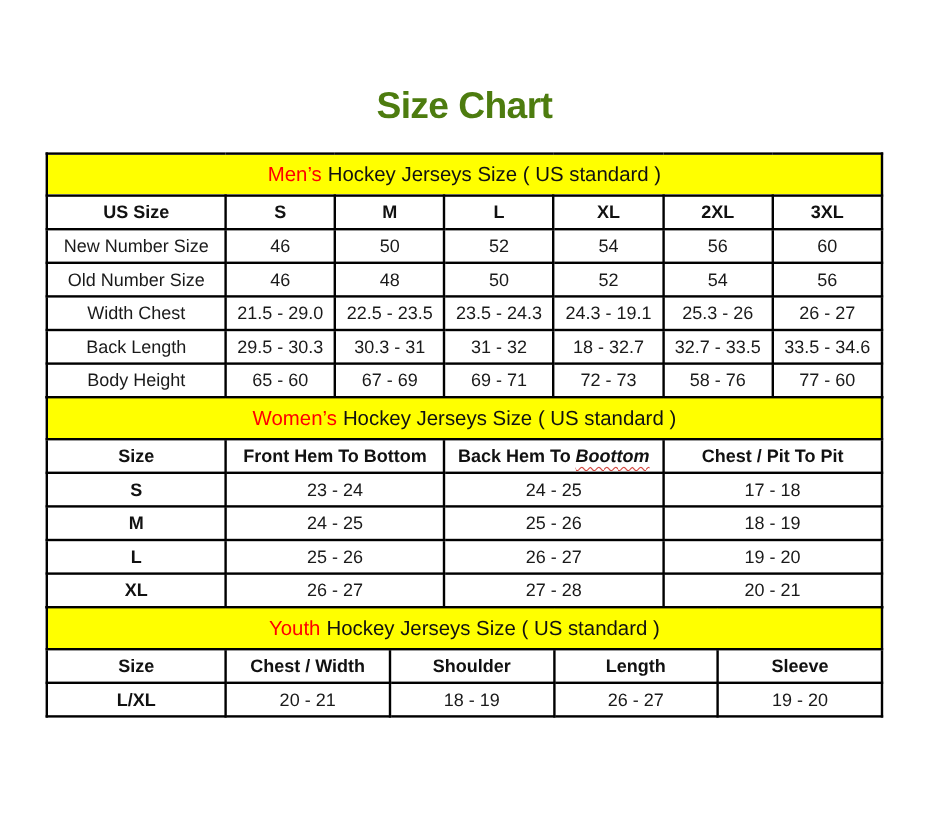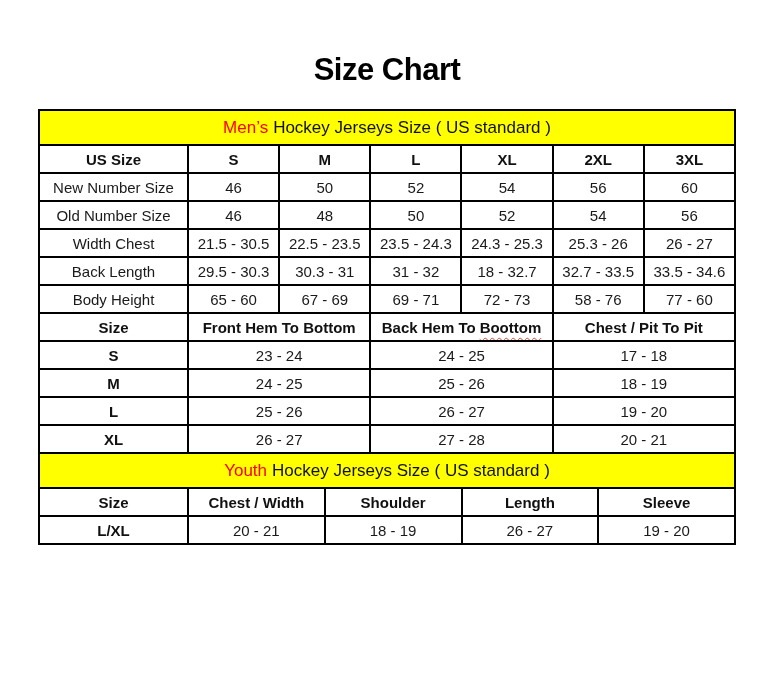--- a/index.html
+++ b/index.html
@@ -6,26 +6,26 @@
   body {
     width: 776px; height: 692px;
     background: #ffffff;
     font-family: "Liberation Sans", sans-serif;
     overflow: hidden;
   }
   .page { width: 776px; height: 692px; position: relative; }
   .content { margin-left: 38px; width: 698px; }
   h1.main-title {
     margin: 0 0 21px 0;
-    padding-top: 52px;
+    padding-top: 70px;
     text-align: center;
     font-size: 31px;
     line-height: 36px;
     font-weight: bold;
-    color: #000000;
+    color: #4d7c0f;
     letter-spacing: -0.5px;
   }
   table.size-table {
     border-collapse: collapse;
     table-layout: fixed;
     width: 698px;
   }
   table.size-table + table.size-table { margin-top: -2px; }
   .size-table td, .size-table th {
     border: 2px solid #000000;
@@ -50,20 +50,21 @@
   .band-red { color: #ff0000; }
   .band-rest { margin-left: 5px; color: #111111; }
   .womens td.rowlabel, .youth td.rowlabel { font-weight: bold; color: #111111; }
   .squiggle {
     margin-left: 4px;
     text-decoration-line: underline;
     text-decoration-style: wavy;
     text-decoration-color: #d44a43;
     text-decoration-thickness: 1px;
     text-underline-offset: 4px;
+    font-style: italic;
   }
   col.c0 { width: 149px; }
 </style>
 </head>
 <body>
 
 <div class="page">
   <div class="content">
 
     <h1 class="main-title">Size Chart</h1>
@@ -104,24 +105,24 @@
           <td class="rowlabel">Old Number Size</td>
           <td>46</td>
           <td>48</td>
           <td>50</td>
           <td>52</td>
           <td>54</td>
           <td>56</td>
         </tr>
         <tr>
           <td class="rowlabel">Width Chest</td>
-          <td>21.5 - 30.5</td>
+          <td>21.5 - 29.0</td>
           <td>22.5 - 23.5</td>
           <td>23.5 - 24.3</td>
-          <td>24.3 - 25.3</td>
+          <td>24.3 - 19.1</td>
           <td>25.3 - 26</td>
           <td>26 - 27</td>
         </tr>
         <tr>
           <td class="rowlabel">Back Length</td>
           <td>29.5 - 30.3</td>
           <td>30.3 - 31</td>
           <td>31 - 32</td>
           <td>18 - 32.7</td>
           <td>32.7 - 33.5</td>
@@ -141,20 +142,23 @@
 
     <table class="size-table womens">
       <colgroup>
           <col class="c0">
           <col>
           <col>
           <col>
         </colgroup>
       <tbody>
         <tr>
+          <td class="band" colspan="4"><span class="band-red">Women’s</span><span class="band-rest">Hockey Jerseys Size ( US standard )</span></td>
+        </tr>
+        <tr>
           <th>Size</th>
           <th>Front Hem To Bottom</th>
           <th><span>Back Hem To</span><span class="squiggle">Boottom</span></th>
           <th>Chest / Pit To Pit</th>
         </tr>
         <tr>
           <td class="rowlabel">S</td>
           <td>23 - 24</td>
           <td>24 - 25</td>
           <td>17 - 18</td>

